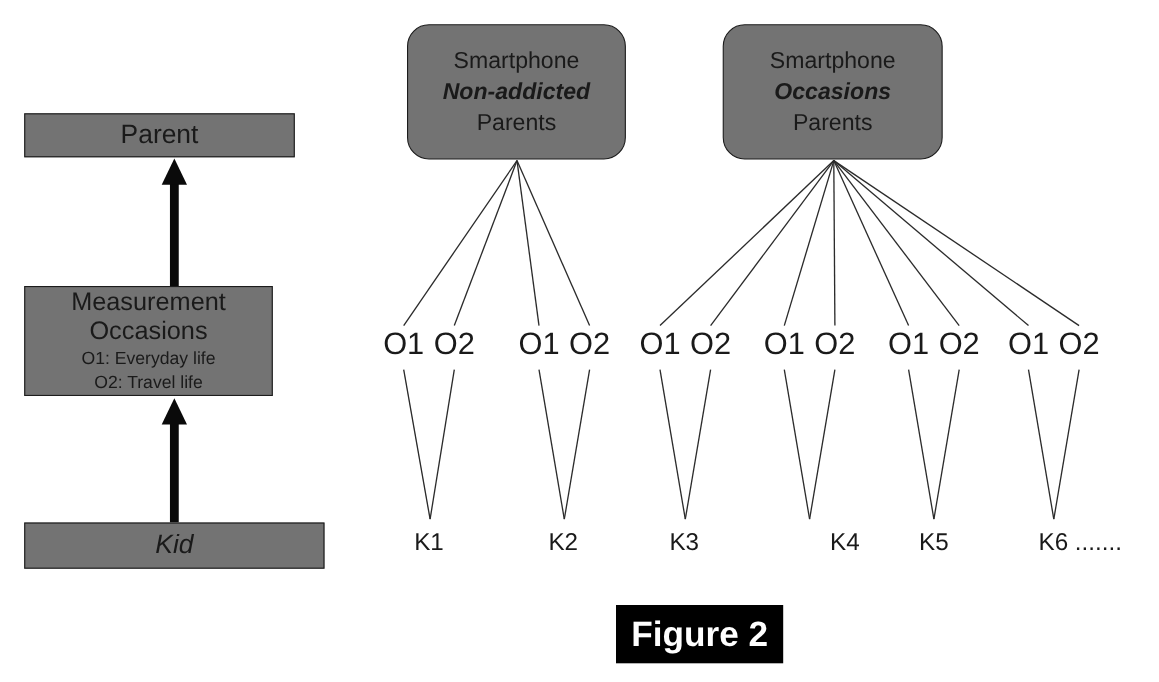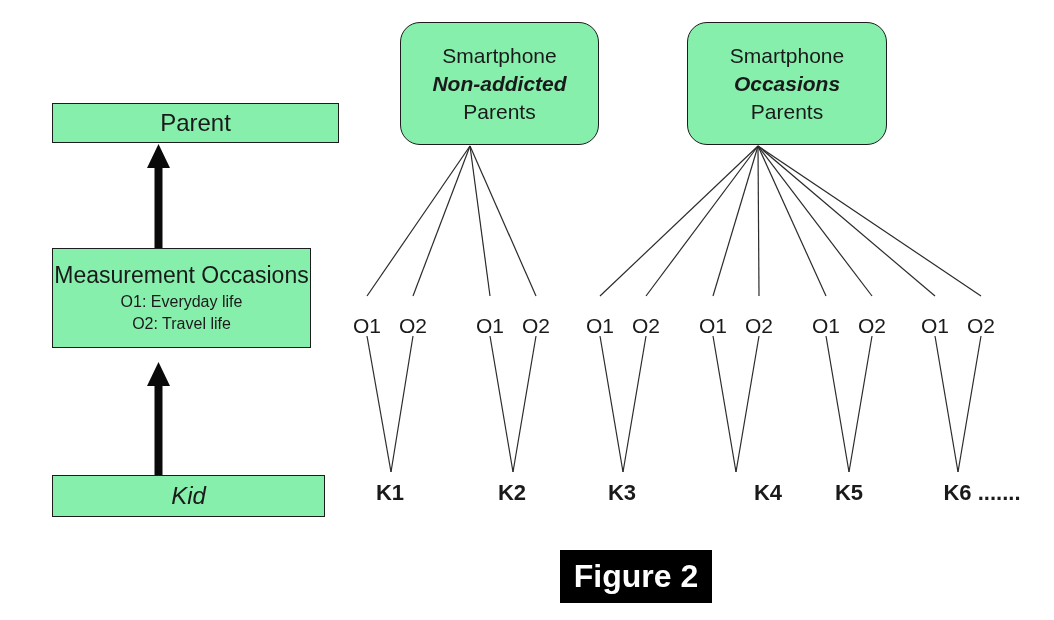--- a/index.html
+++ b/index.html
@@ -17,55 +17,53 @@
     overflow:hidden;
   }
   svg.wires{position:absolute;left:0;top:0;width:1054px;height:620px;}
   svg.wires line{stroke:var(--line);stroke-width:1.2;}
   svg.wires line.thick{stroke:#0a0a0a;stroke-width:8;}
   svg.wires polygon{fill:#0a0a0a;}
 
   .box{
     position:absolute;
     border:1.5px solid #1c1c1c;
-    background:#86efac;
+    background:#737373;
     display:flex;flex-direction:column;
     align-items:center;justify-content:center;
     text-align:center;
     box-sizing:border-box;
-    margin-left:30px;
   }
   .rect-box{font-size:24px;}
-  .parent-box{left:22px;top:103px;width:287px;height:40px;}
-  .measure-box{left:22px;top:248px;width:259px;height:100px;}
+  .parent-box{left:22px;top:103px;width:246px;height:40px;}
+  .measure-box{left:22px;top:260px;width:226px;height:100px;}
   .measure-title{font-size:23px;line-height:26px;margin-bottom:3px;}
   .measure-sub{font-size:16px;line-height:22px;text-align:center;}
   .kid-box{left:22px;top:475px;width:273px;height:42px;font-style:italic;}
 
   .round-box{
     border-radius:20px;
     font-size:21px;line-height:28px;
   }
   .nonaddicted-box{left:370px;top:22px;width:199px;height:123px;}
   .addicted-box{left:657px;top:22px;width:200px;height:123px;}
   .round-box .bold{font-weight:700;font-style:italic;}
 
   .o-label{
-    position:absolute;top:314px;
+    position:absolute;top:301px;
     transform:translateX(-50%);
-    font-size:21px;line-height:24px;
+    font-size:28px;line-height:24px;
     white-space:nowrap;
     text-align:center;
   }
   .k-label{
     position:absolute;top:481px;
     transform:translateX(-50%);
     font-size:22px;line-height:24px;
     white-space:nowrap;
-    font-weight:bold;
   }
   .caption{
     position:absolute;left:560px;top:530px;width:152px;height:53px;
     background:var(--caption-bg);color:var(--caption-fg);
     display:flex;align-items:center;justify-content:center;
     font-size:32px;font-weight:700;margin-top:20px;
   }
 </style>
 </head>
 <body>

